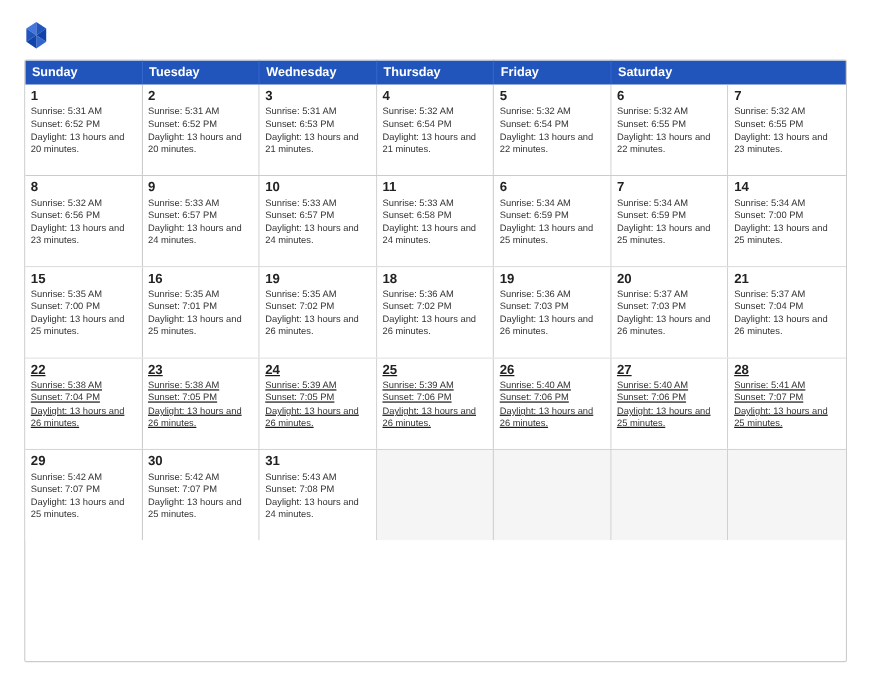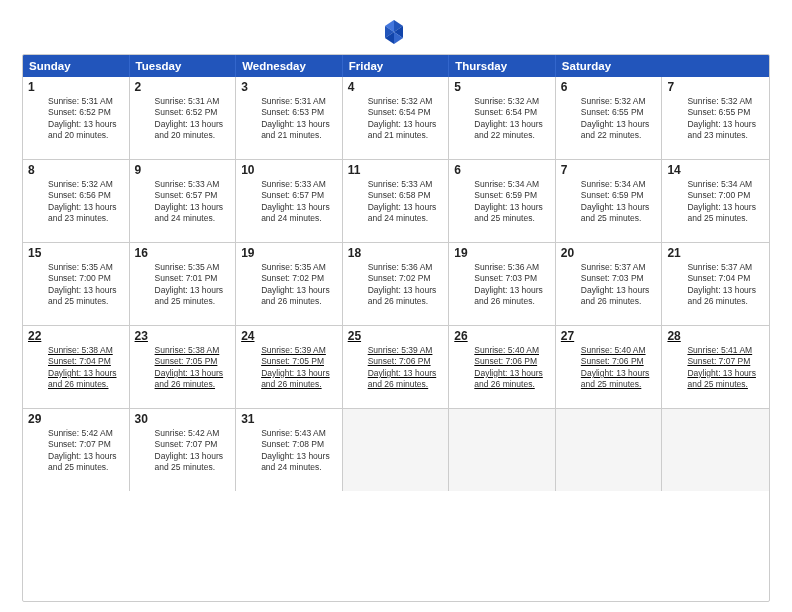--- a/index.html
+++ b/index.html
@@ -9,21 +9,20 @@
       width: 792px;
       height: 612px;
       overflow: hidden;
     }
     .page {
       width: 792px;
       height: 612px;
       padding: 18px 22px 10px 22px;
       display: flex;
       flex-direction: column;
-      align-items: center;
     }
     .header {
       display: flex;
       justify-content: space-between;
       align-items: flex-start;
       margin-bottom: 8px;
     }
     .logo {
       display: flex;
       align-items: center;
@@ -102,21 +101,20 @@
       font-size: 12px;
       font-weight: bold;
       color: #222;
       margin-bottom: 2px;
       display: block;
     }
     .cell-text {
       font-size: 8.5px;
       color: #333;
       line-height: 1.35;
-      margin-left: 20px;
     }
   </style>
 </head>
 <body>
 
 <div class="page">
   <div class="header">
     <div class="logo">
       <svg class="logo-icon" viewBox="0 0 22 28">
         <polygon points="11,2 20,8 20,20 11,26 2,20 2,8" fill="#2255bb" opacity="0.15"></polygon>
@@ -136,22 +134,22 @@
       <div class="month-title"></div>
       <div class="location"></div>
     </div>
   </div>
 
   <div class="calendar">
     <div class="cal-header">
     <div class="cal-header-cell">Sunday</div>
         <div class="cal-header-cell">Tuesday</div>
         <div class="cal-header-cell">Wednesday</div>
+        <div class="cal-header-cell">Thursday</div>
         <div class="cal-header-cell">Friday</div>
-        <div class="cal-header-cell">Thursday</div>
         <div class="cal-header-cell">Saturday</div>
       </div>
     <div class="cal-body">
     <div class="cal-row" style="min-height: 82px;">
           <div class="cal-cell">
             <span class="day-num">1</span>
             <div class="cell-text">Sunrise: 5:31 AM<br>Sunset: 6:52 PM<br>Daylight: 13 hours and 20 minutes.</div>
           </div>
           <div class="cal-cell">
             <span class="day-num">2</span>

